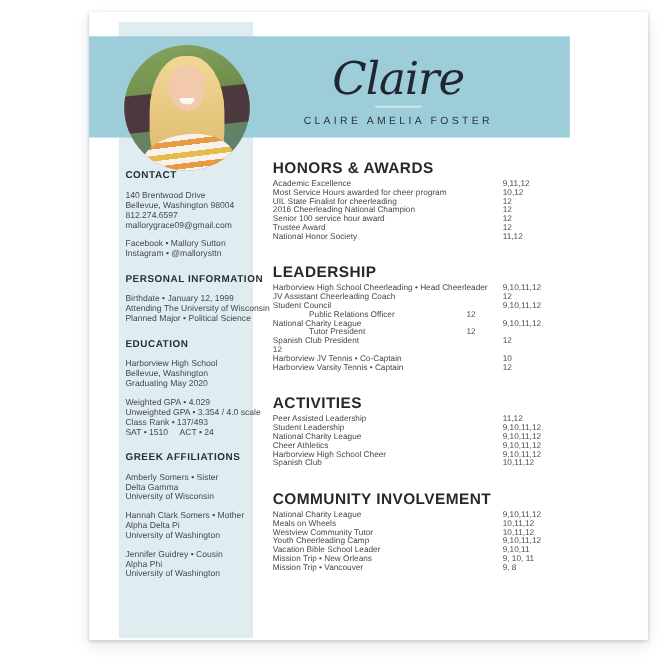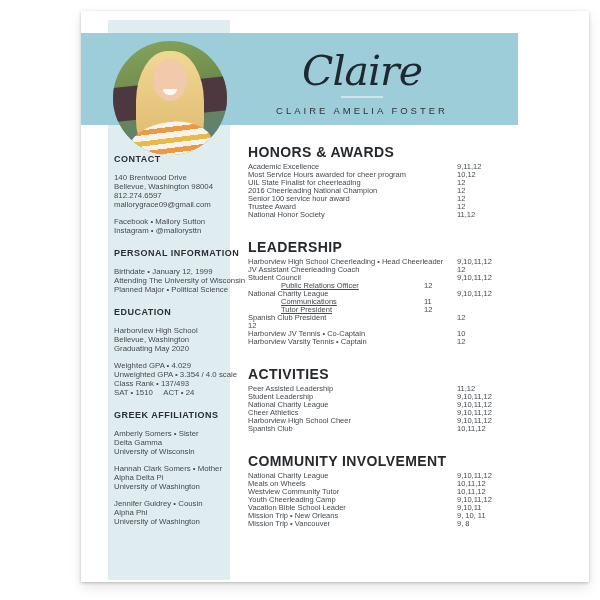--- a/index.html
+++ b/index.html
@@ -45,21 +45,21 @@
   .s-group{margin-bottom:8px;}
   .s-group:last-child{margin-bottom:0;}
   .s-line{font-size:7.8px;line-height:9px;color:var(--body-text);white-space:pre;}
   
   .main-content{position:absolute;left:167px;top:137px;width:258px;}
   .m-section{margin-bottom:24px;}
   .m-heading{font-size:14px;line-height:9px;font-weight:bold;letter-spacing:.4px;
     color:#26292c;margin-bottom:6px;white-space:nowrap;}
   .m-row{display:flex;font-size:7.5px;line-height:8px;color:var(--body-text);}
   .m-label{width:209px;flex:none;white-space:nowrap;overflow:visible;}
-  .m-label.indent{padding-left:33px;width:176px;text-decoration:underline;}
+  .m-label.indent{padding-left:33px;width:176px;}
   .m-grade{flex:none;white-space:nowrap;}
 </style>
 </head>
 <body>
 
 <div class="canvas">
   <div class="paper">
 
     <div class="sidebar-strip"></div>
 
@@ -183,24 +183,20 @@
           </div>
           <div class="m-row">
             <span class="m-label indent">Public Relations Officer</span>
             <span class="m-grade">12</span>
           </div>
           <div class="m-row">
             <span class="m-label">National Charity League</span>
             <span class="m-grade">9,10,11,12</span>
           </div>
           <div class="m-row">
-            <span class="m-label indent">Communications</span>
-            <span class="m-grade">11</span>
-          </div>
-          <div class="m-row">
             <span class="m-label indent">Tutor President</span>
             <span class="m-grade">12</span>
           </div>
           <div class="m-row">
             <span class="m-label">Spanish Club President</span>
             <span class="m-grade">12</span>
           </div>
           <div class="m-row">
             <span class="m-grade">12</span>
           </div>

